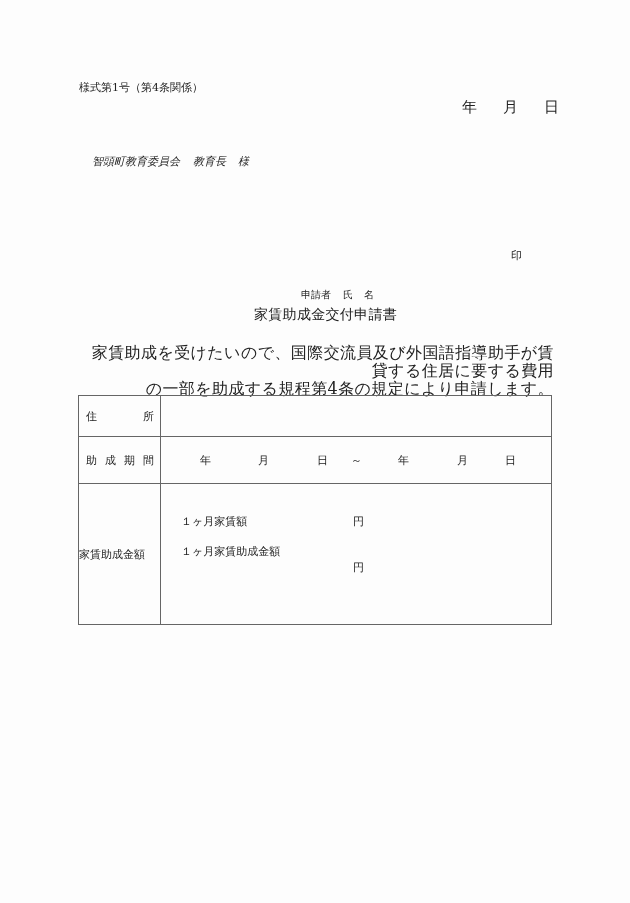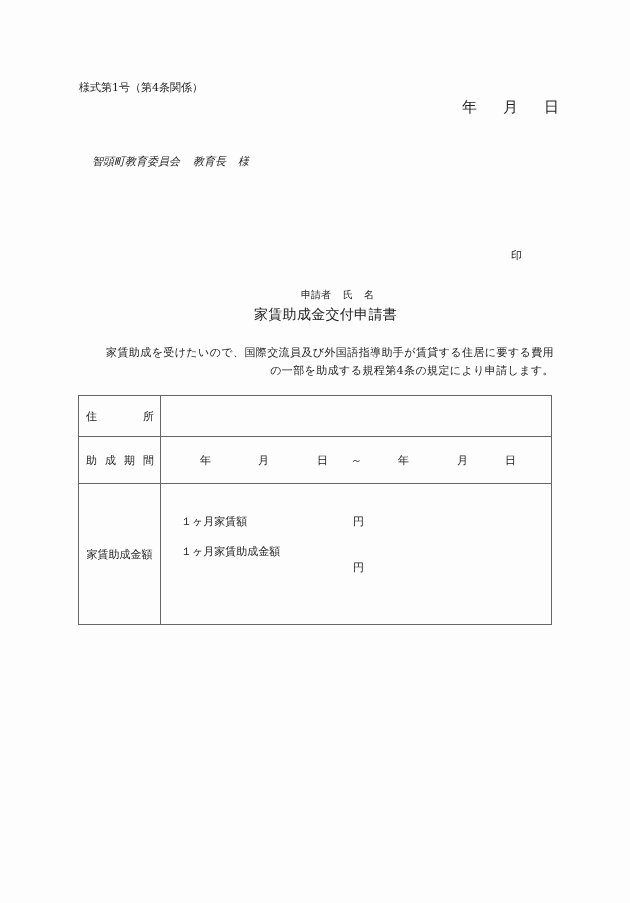--- a/index.html
+++ b/index.html
@@ -8,36 +8,36 @@
     font-family: "DejaVu Serif", "Liberation Serif", serif; color:#222; font-size:11px;
   }
   .abs { position:absolute; white-space:nowrap; line-height:1;text-align:right; }
   .form-no { left:79px; top:82px; font-size:11px; }
   .date-line { left:462px; top:100px; font-size:15px; }
   .date-line span { display:inline-block; }
   .addressee { left:92px; top:156px; font-size:11px;font-style:italic; }
   .applicant { left:301px; top:250px; font-size:10px;margin-top:40px; }
   .seal { left:511px; top:250px; font-size:11px; }
   .title { left:254px; top:307px; font-size:14px; letter-spacing:0.3px; }
-  .body-text { left:79px; top:344px; font-size:11px; line-height:18px; white-space:normal; width:475px; letter-spacing:0.4px; }
+  .body-text { left:79px; top:344px; font-size:16px; line-height:18px; white-space:normal; width:475px; letter-spacing:0.4px; }
   .body-text .l1 { display:block; text-indent:11px; }
   .body-text .l2 { display:block;margin-left:24px; }
 
   table.form-table {
     position:absolute; left:78px; top:395px; width:474px; border-collapse:collapse;
     font-size:11px;
   }
   .form-table td { border:1px solid #666; padding:0; vertical-align:middle; }
   .form-table tr.r1 td { height:40px; }
   .form-table tr.r2 td { height:46px; }
   .form-table tr.r3 td { height:140px; }
   .form-table td.label { width:81px; position:relative; }
   .label-spread { display:flex; justify-content:space-between; padding:0 6px 0 7px; }
   .label-even { display:flex; justify-content:space-between; padding:0 6px 0 7px; }
-  .label-center { text-align:center; }
+  .label-center { text-align:left; }
   .period { position:relative; height:100%; }
   .period span { position:absolute; top:50%; transform:translateY(-50%); }
   .amounts { position:relative; height:140px; }
   .amounts .row { position:absolute; left:20px; }
   .amounts .yen { position:absolute; }
 </style>
 </head>
 <body>
 
 <div class="abs form-no">様式第1号（第4条関係）</div>

